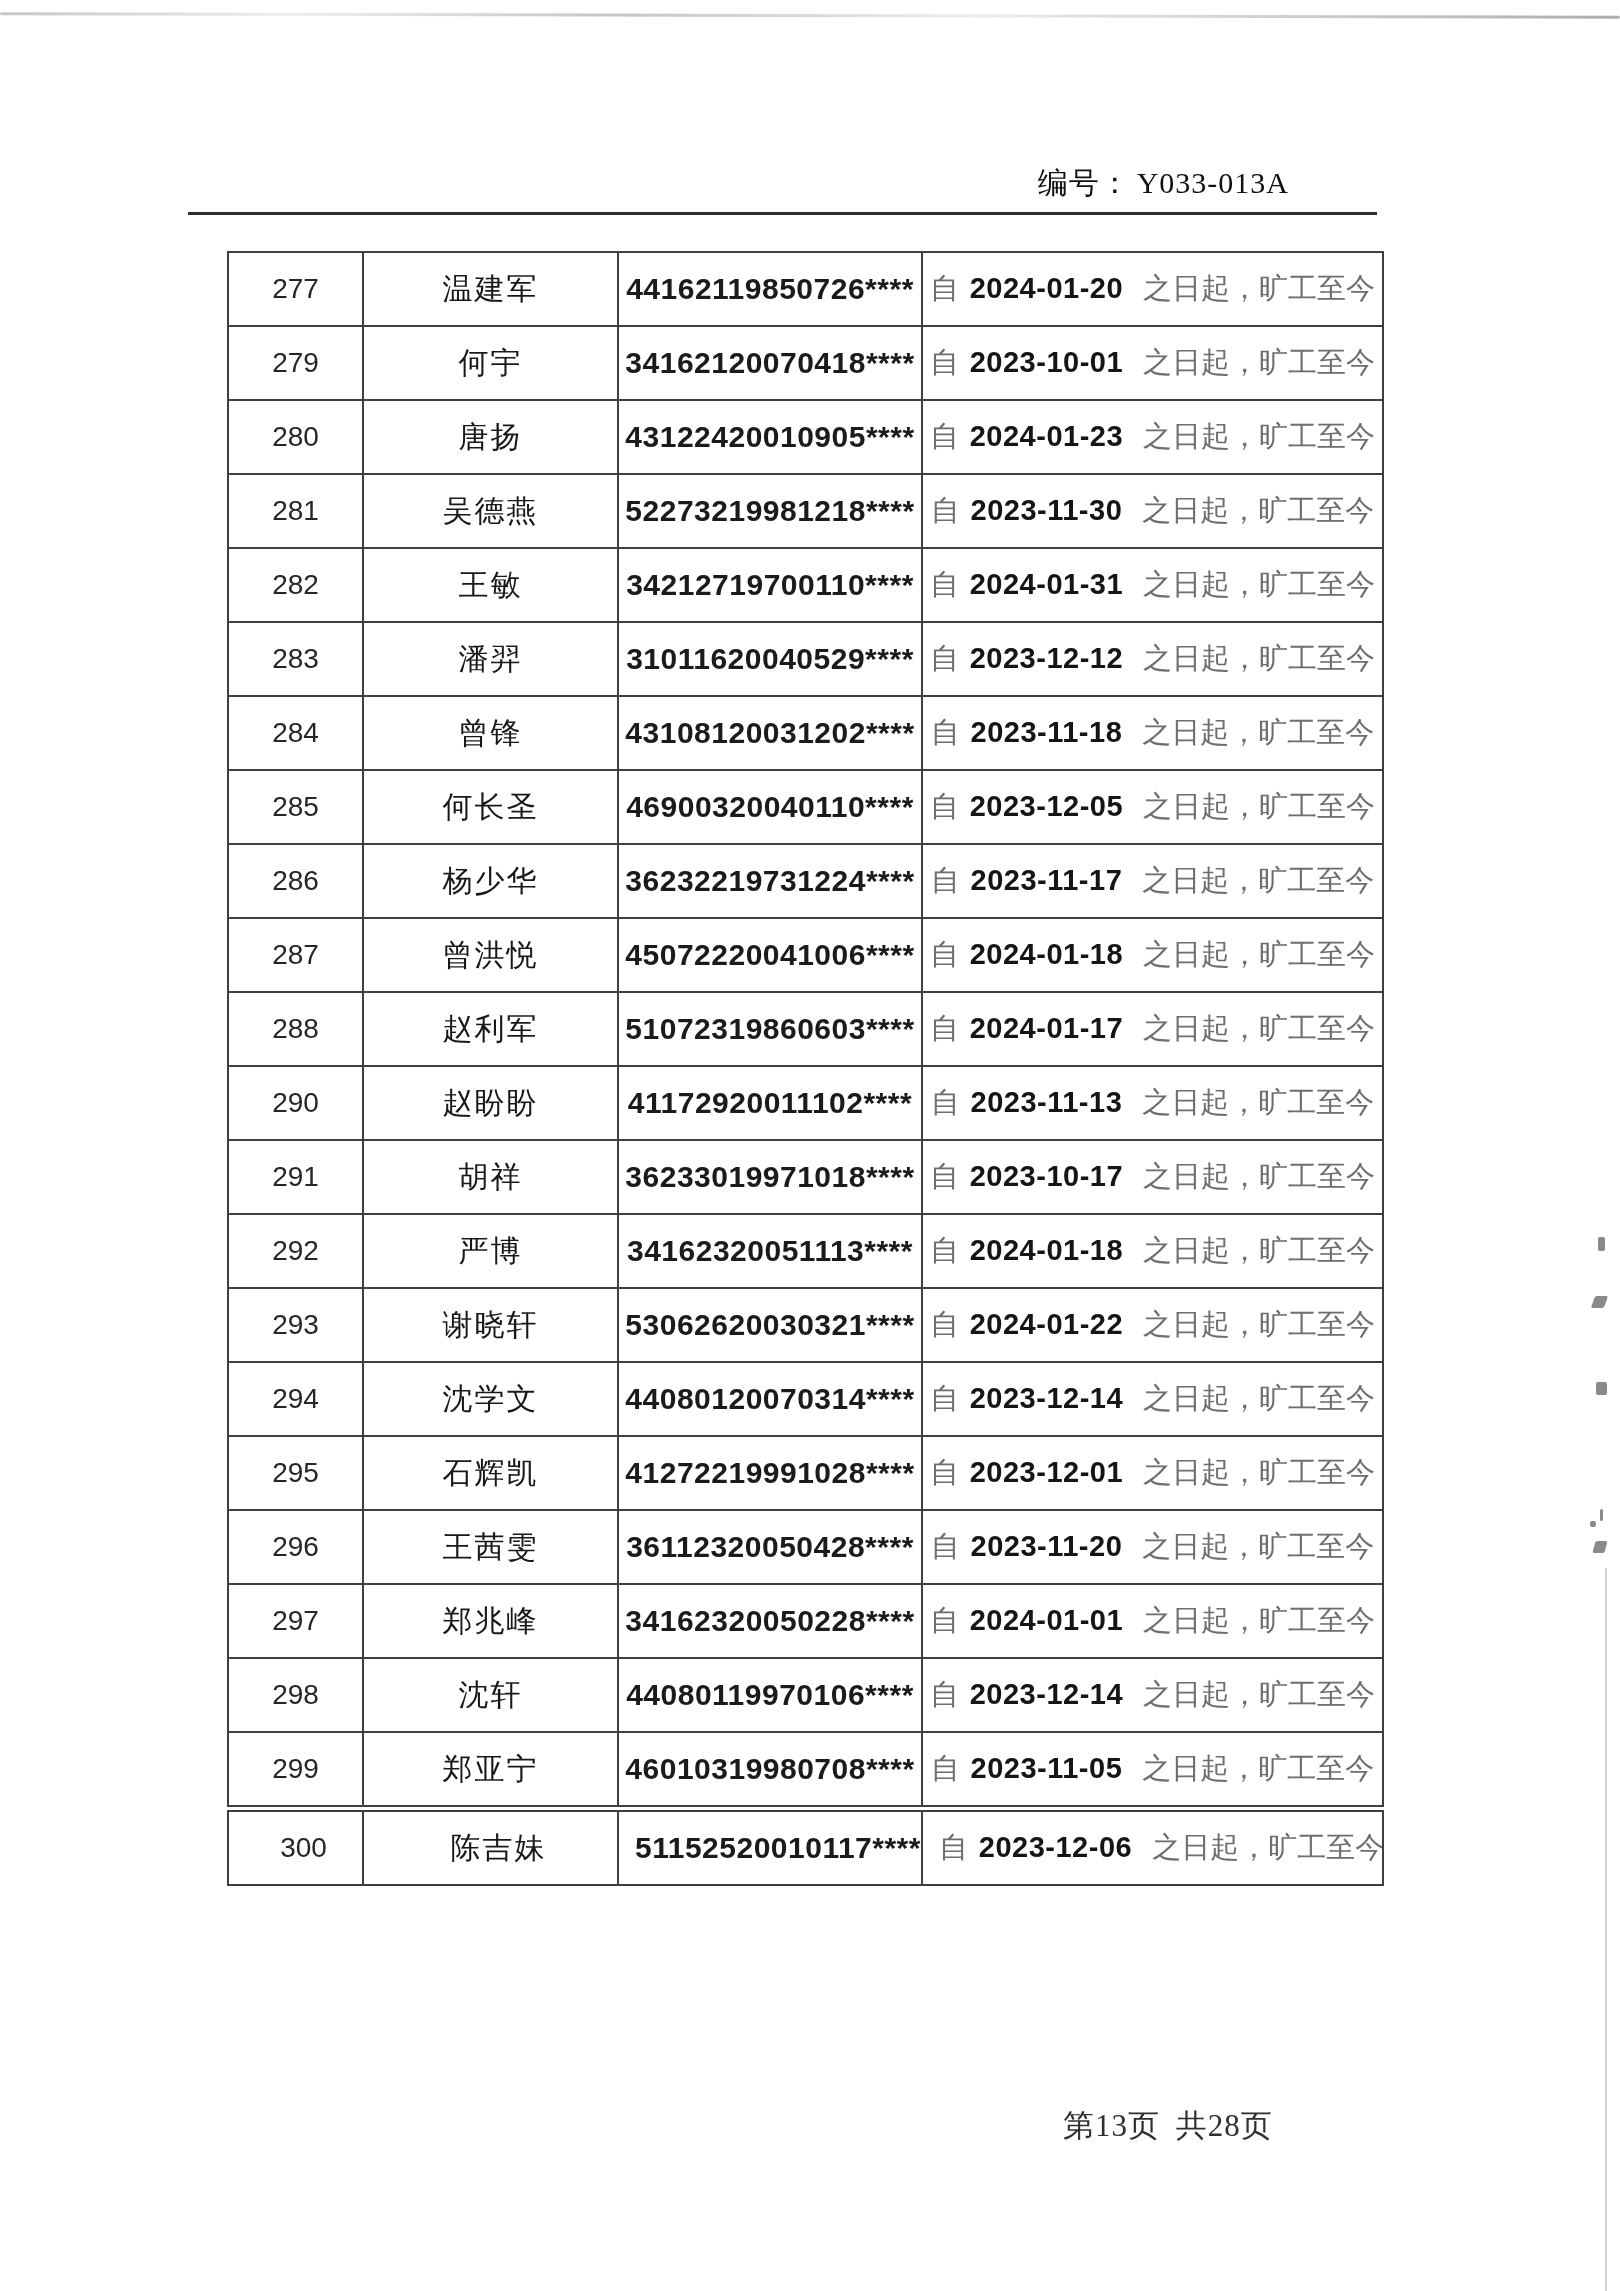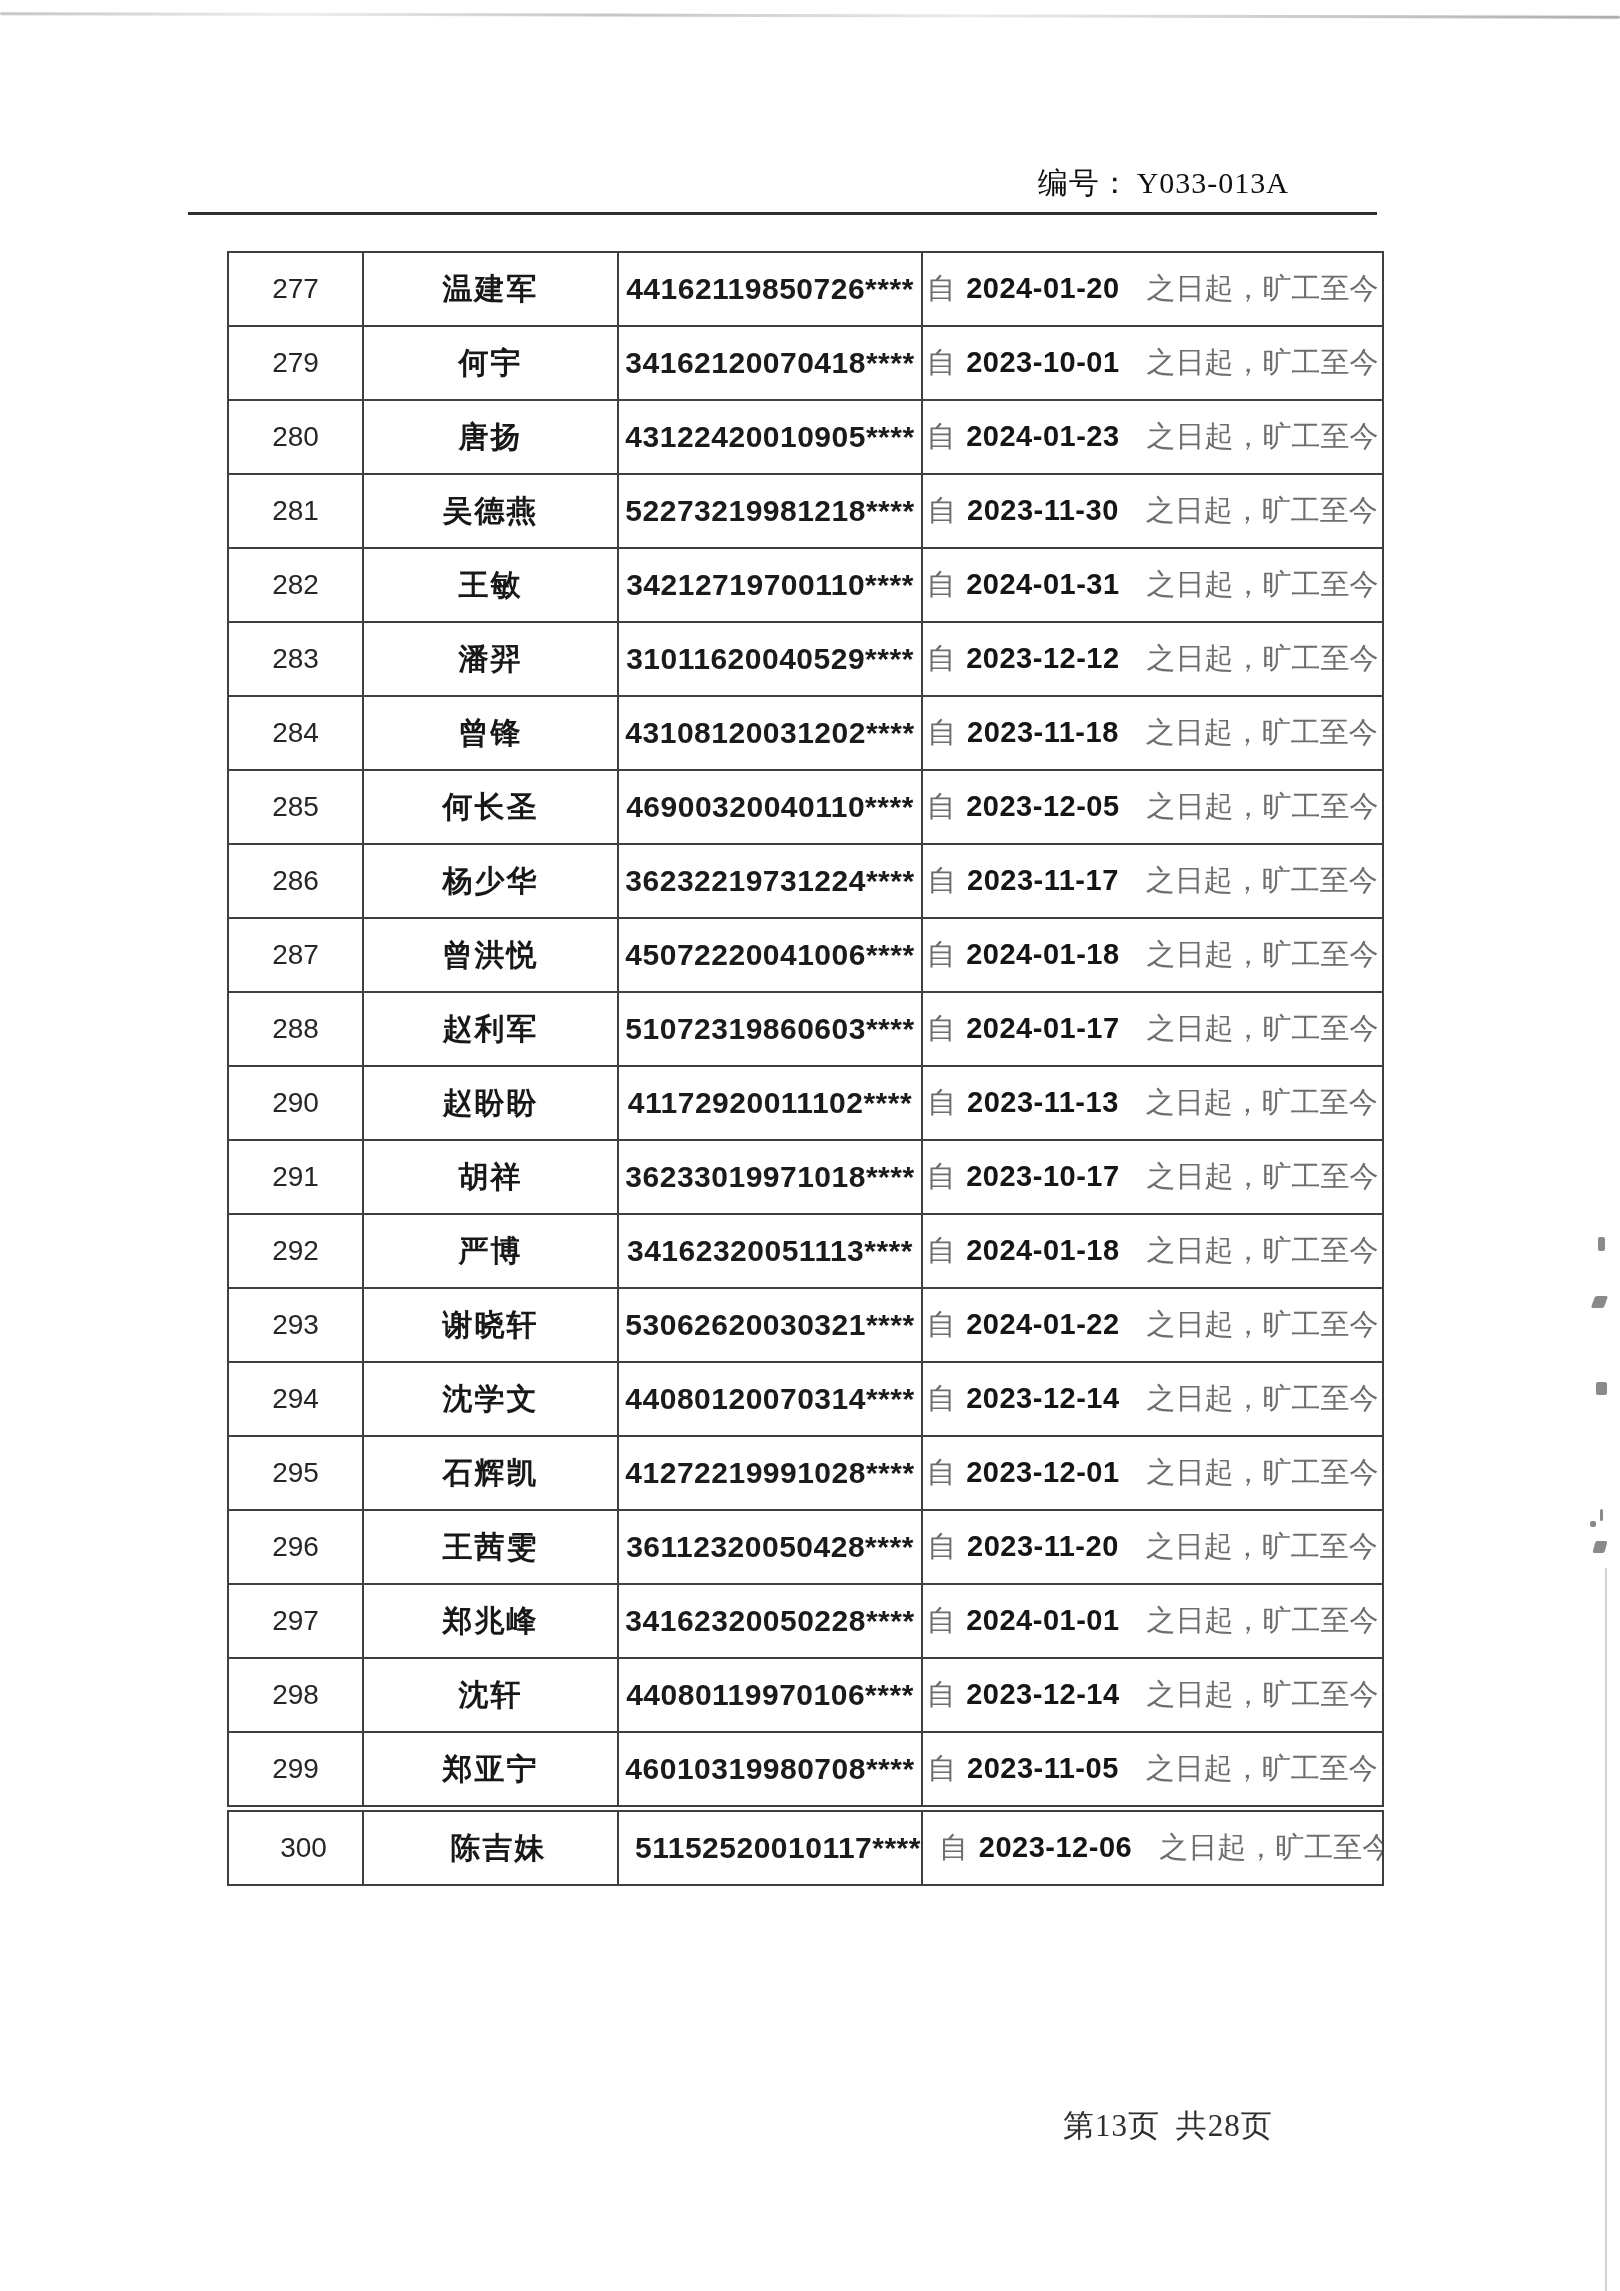--- a/index.html
+++ b/index.html
@@ -49,28 +49,28 @@
     background:#fff;
   }
   table.roster td{
     border:2px solid #3f3f3f;
     height:72px;
     text-align:center;vertical-align:middle;
     padding:0;overflow:hidden;white-space:nowrap;
   }
   tr.double-top td{border-top:7.8px double #3f3f3f;padding-left:16px;}
   td.c-seq{font-family:"Liberation Sans","DejaVu Sans",sans-serif;font-size:28px;color:#262626;}
-  td.c-name{font-size:30px;color:#181818;letter-spacing:2px;font-weight:bold;}
+  td.c-name{font-size:30px;color:#181818;letter-spacing:2px;}
   td.c-id{font-family:"Liberation Sans","DejaVu Sans",sans-serif;font-weight:bold;font-size:30px;color:#1b1b1b;letter-spacing:0.5px;}
   td.c-date{font-size:29px;}
   .abs-gray{color:#6e6e6e;}
   .abs-prefix{margin-right:10.8px;}
   .abs-date{
     font-family:"Liberation Sans","DejaVu Sans",sans-serif;
-    font-weight:bold;color:#151515;margin-right:27px;letter-spacing:0.5px;
+    font-weight:bold;color:#151515;margin-right:20px;letter-spacing:0.5px;
   }
   
   .page-footer{
     position:absolute;left:1063px;top:2105px;
     font-size:31px;color:#2f2f2f;white-space:nowrap;letter-spacing:1px;
   }
   .page-footer .total{margin-left:15.7px;}
 </style>
 </head>
 <body>

